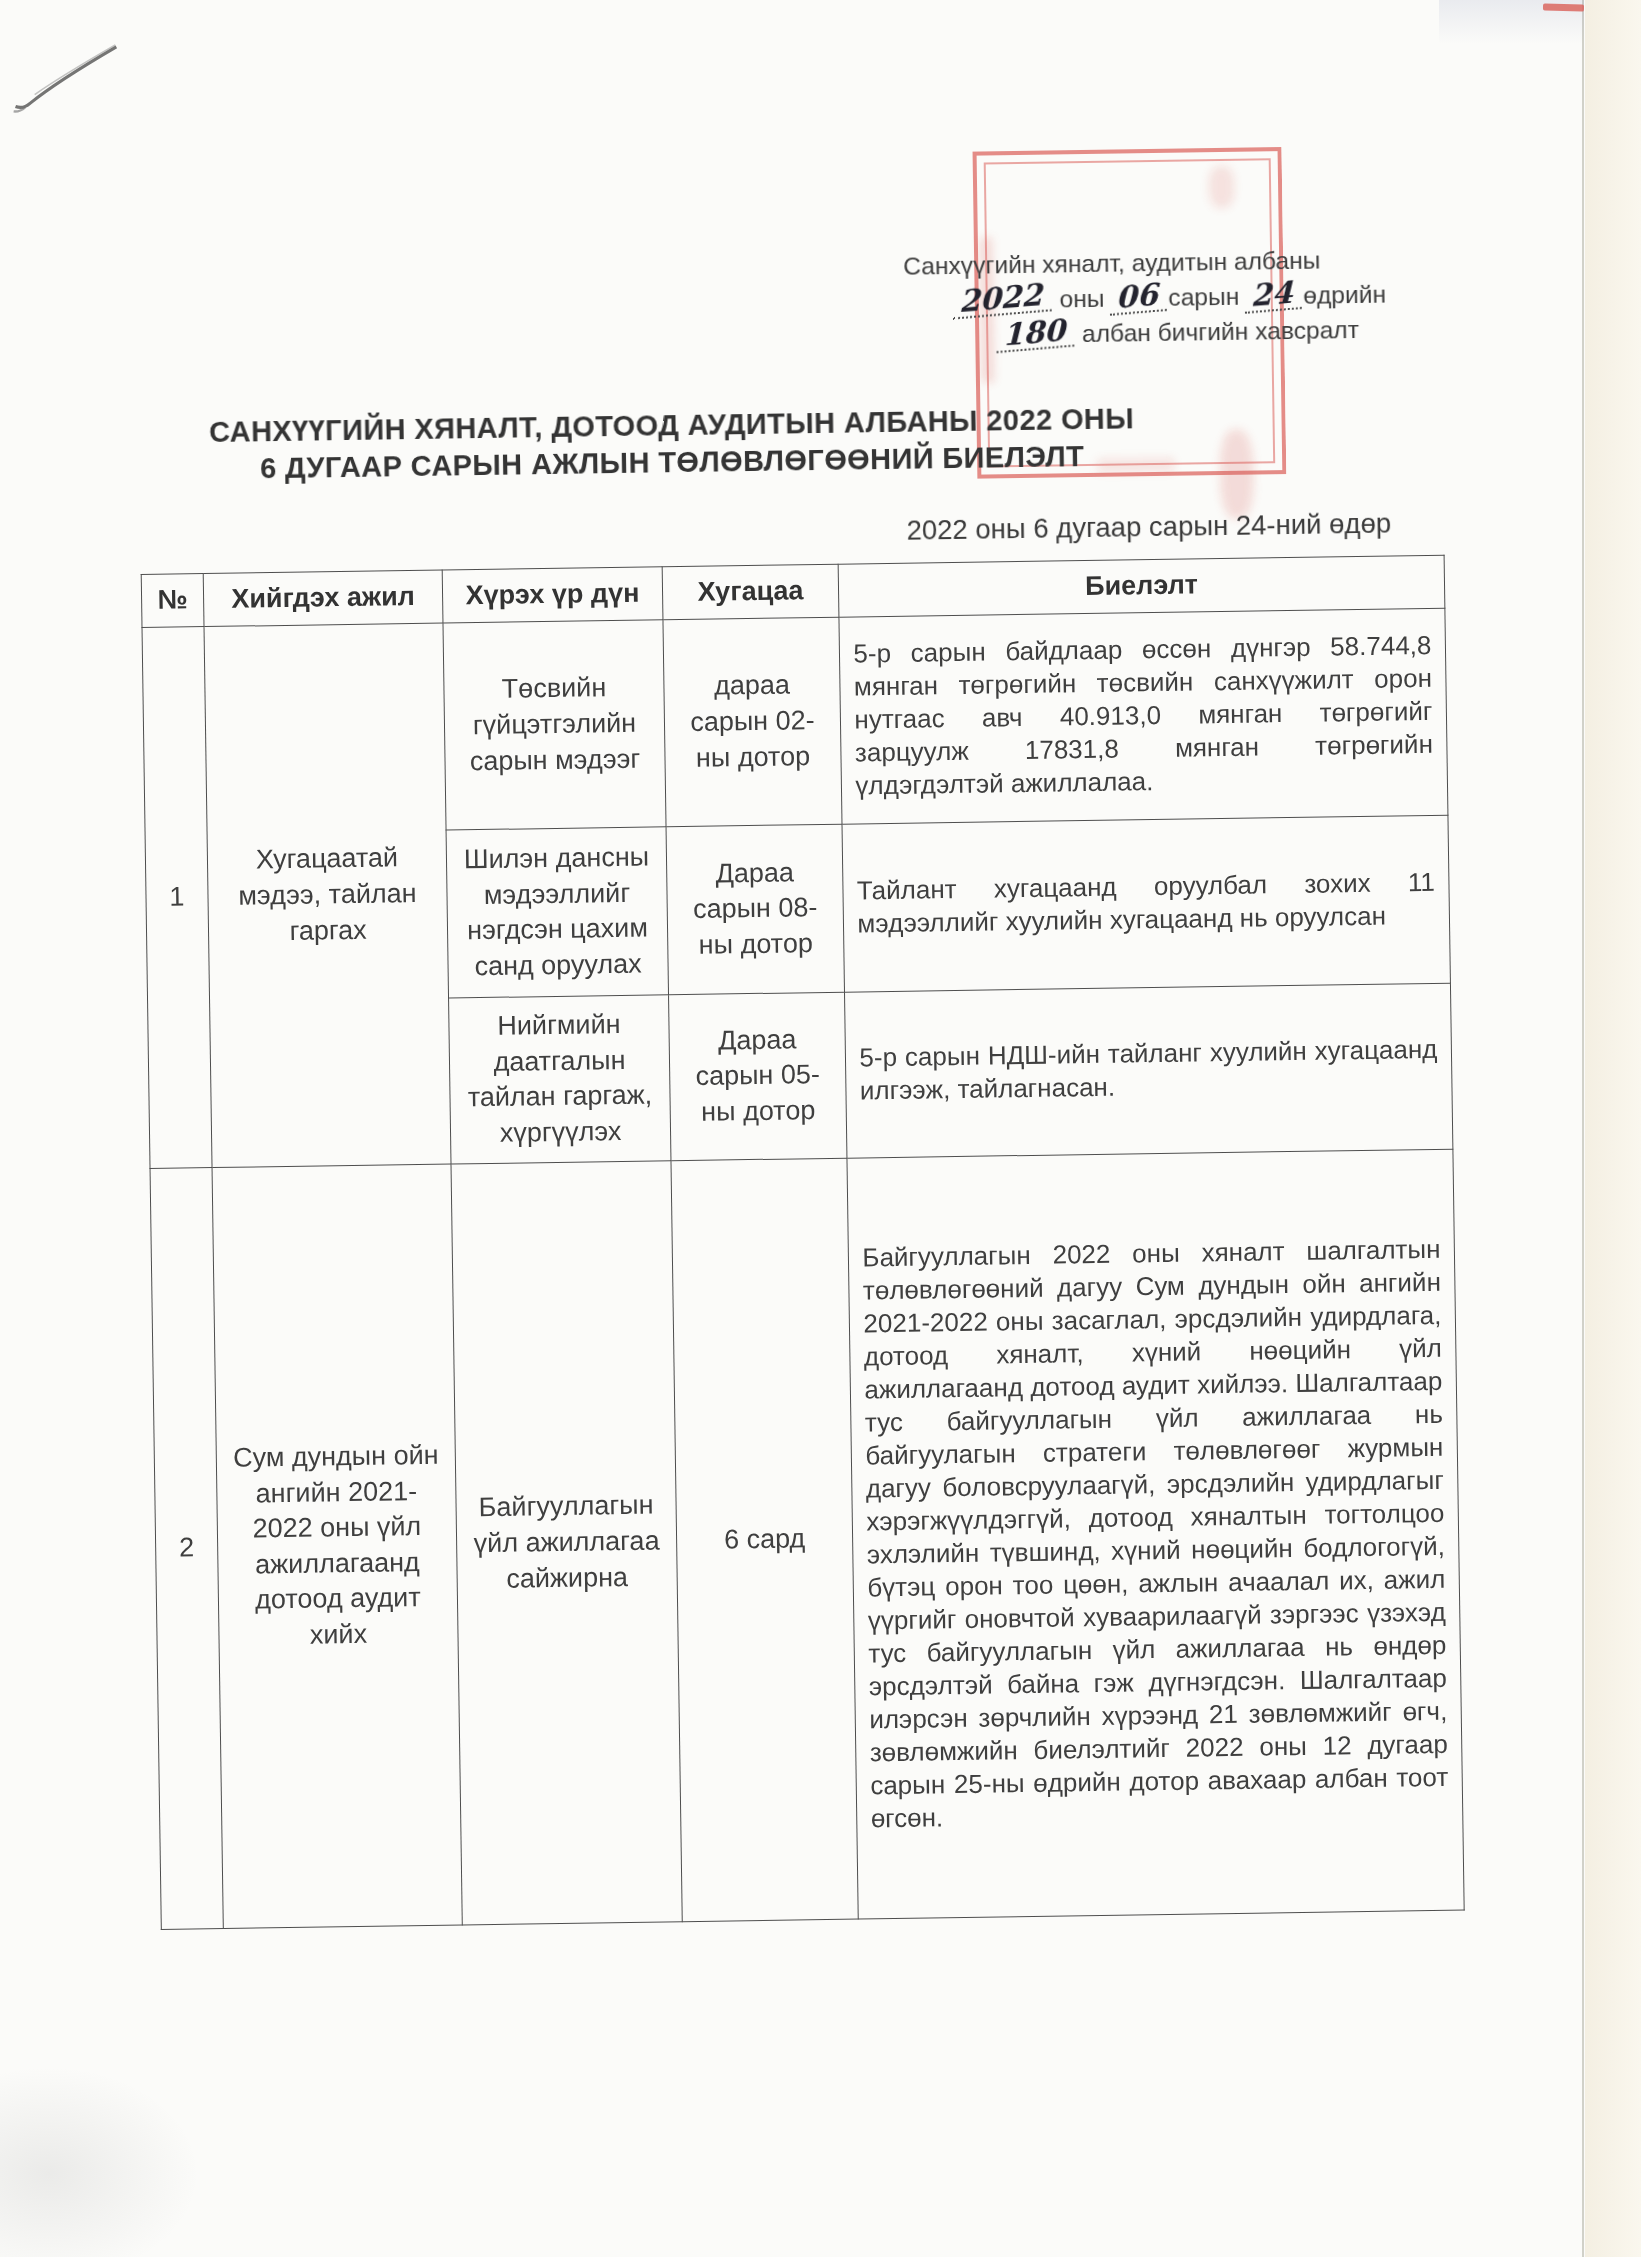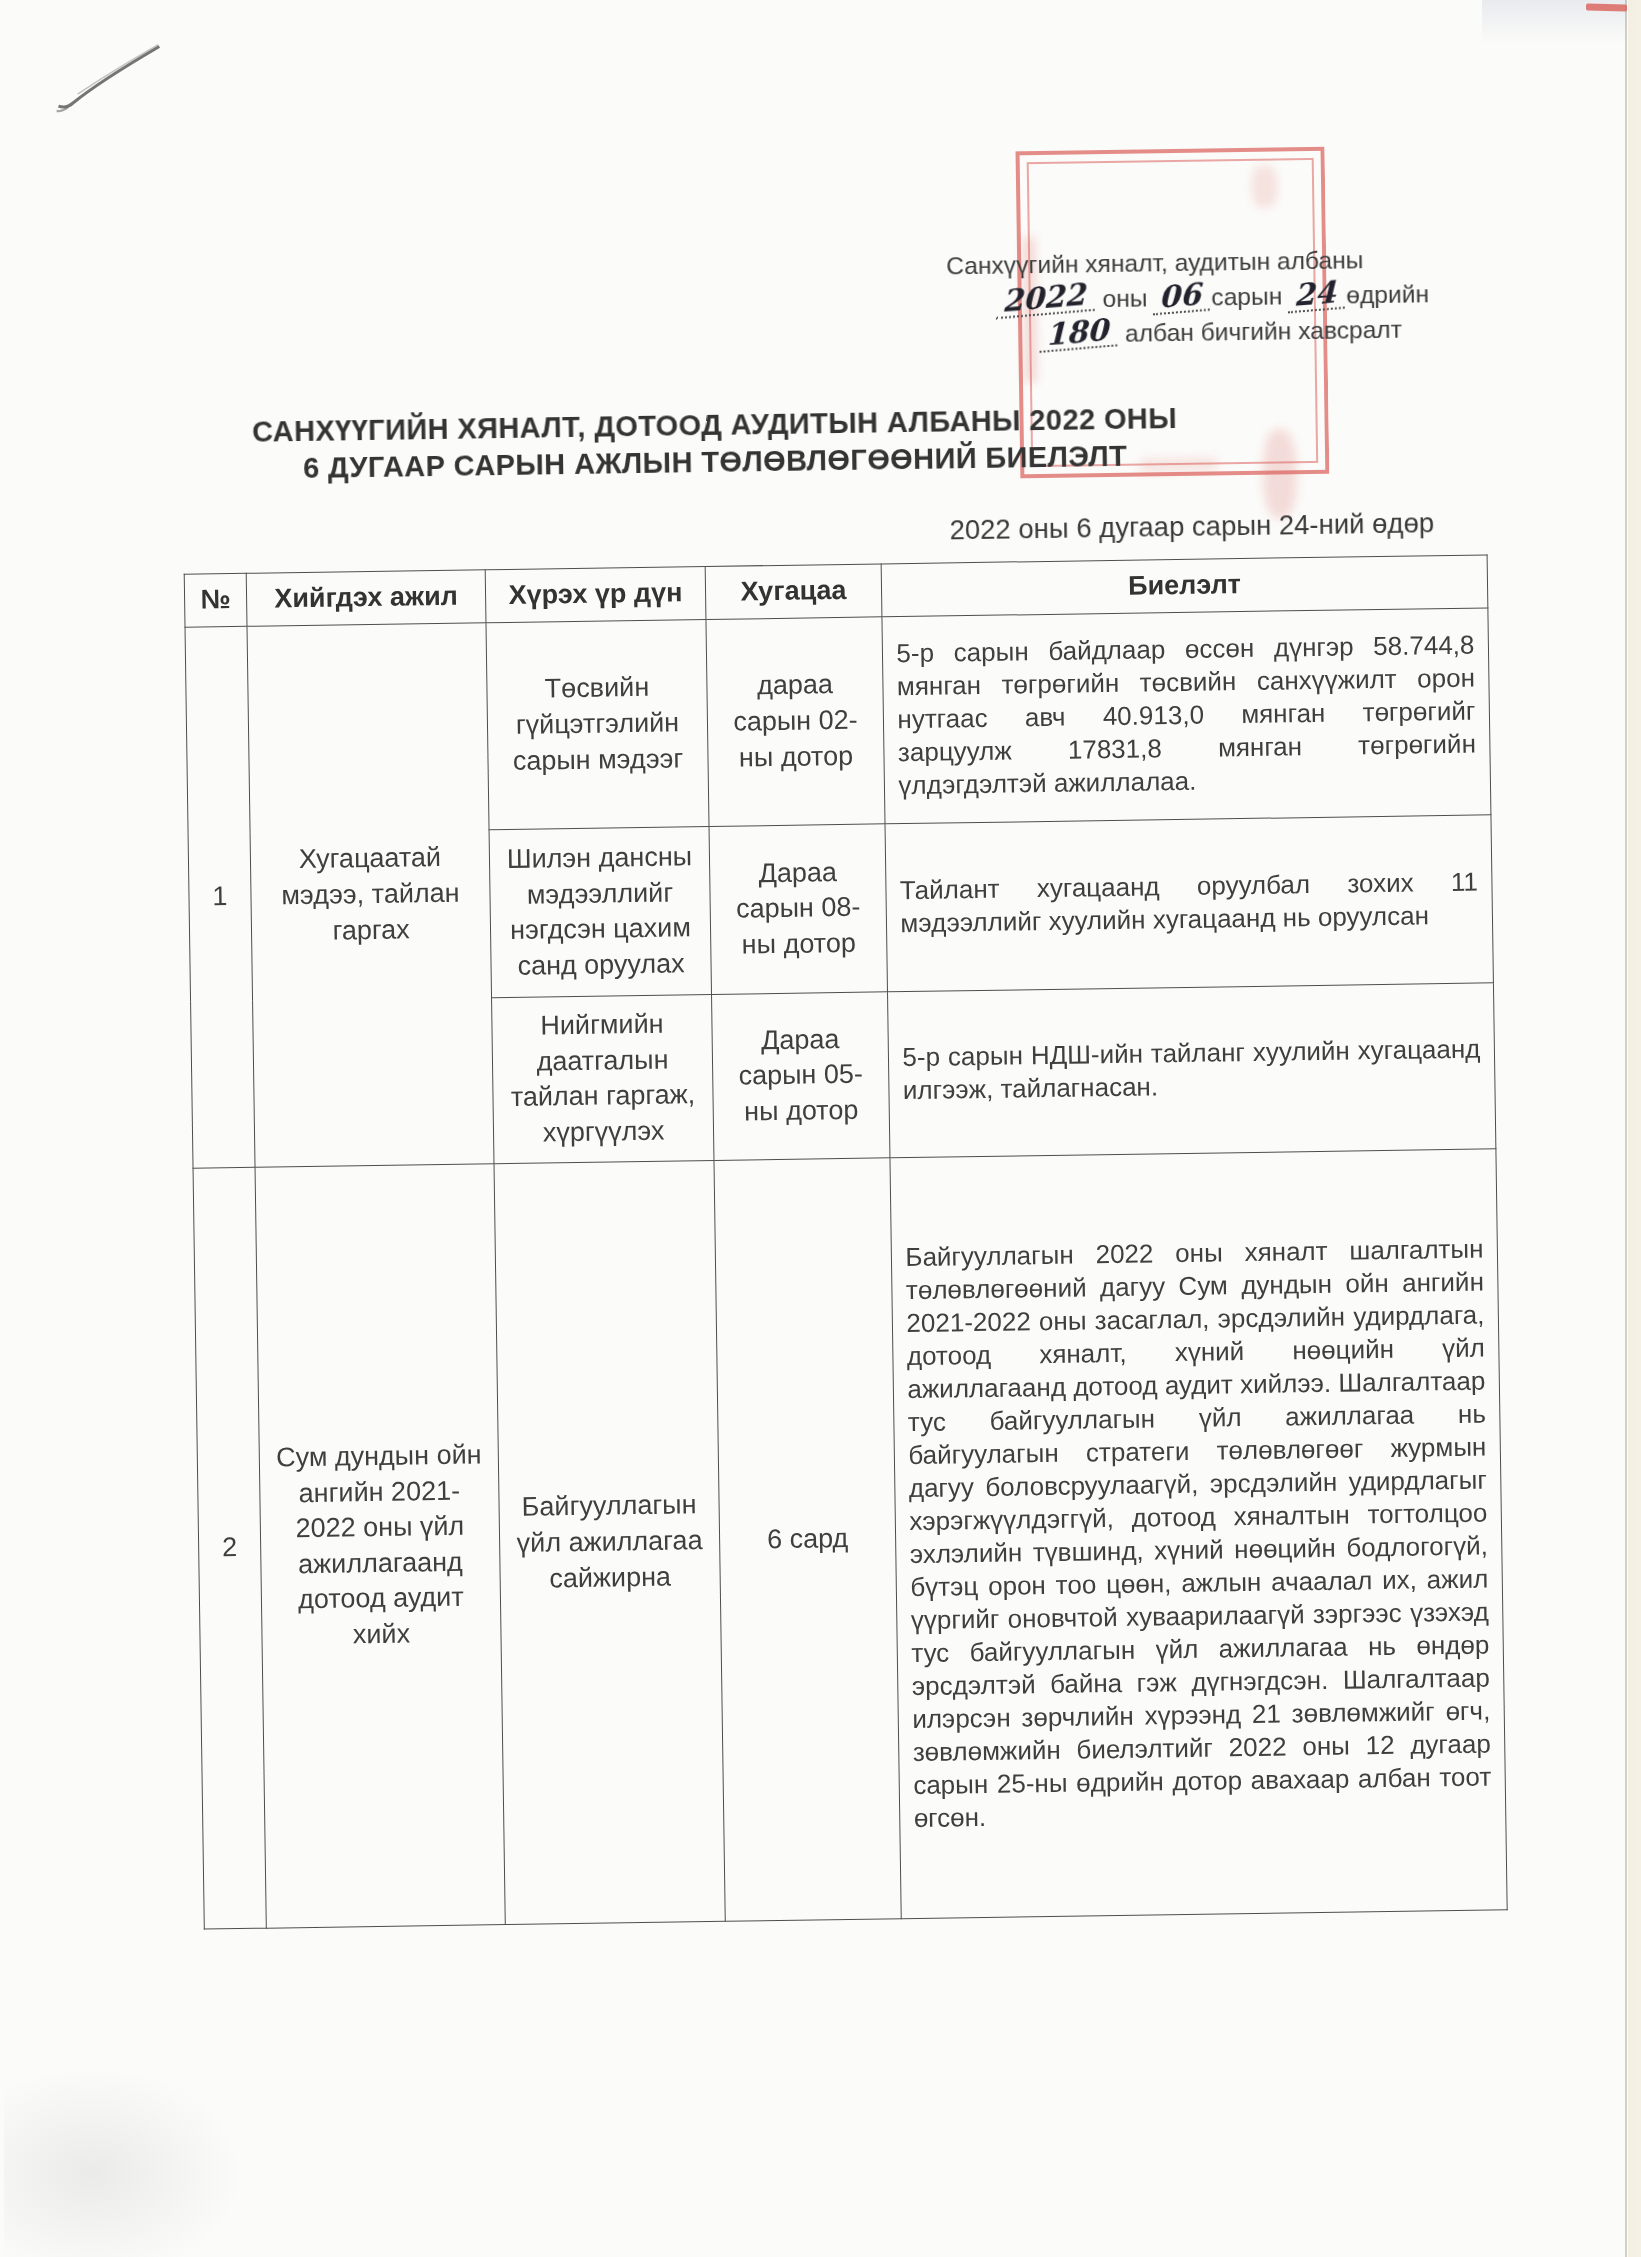--- a/index.html
+++ b/index.html
@@ -2,21 +2,21 @@
 <html><head>
 <meta charset="utf-8">
 <style>
   html,body{margin:0;padding:0;}
   body{
     width:1641px;height:2257px;position:relative;overflow:hidden;
     background:#fbfbf9;
     font-family:"Liberation Sans",sans-serif;
     color:#3e3e3e;
   }
-  .page{position:absolute;inset:0;margin-left:43px;}
+  .page{position:absolute;inset:0;}
 
   
   .edge-strip{position:absolute;left:1585px;top:0;width:56px;height:2257px;
     background:linear-gradient(90deg,#f4efe2,#faf7ee);data:;}
   .edge-line{position:absolute;left:1582px;top:0;width:1.9px;height:2257px;background:#c9c9c1;opacity:.85;}
   .red-dash{position:absolute;left:1543px;top:3.9px;width:41px;height:6.8px;background:#d95f58;
     transform:rotate(1.5deg);border-radius:1.9px;opacity:.8;}
   .corner-shade{position:absolute;left:1439px;top:0;width:145px;height:44px;
     background:linear-gradient(180deg,rgba(140,150,185,.16),rgba(140,150,185,0));}
   .smudge{position:absolute;left:-39px;top:2057px;width:251px;height:212px;

